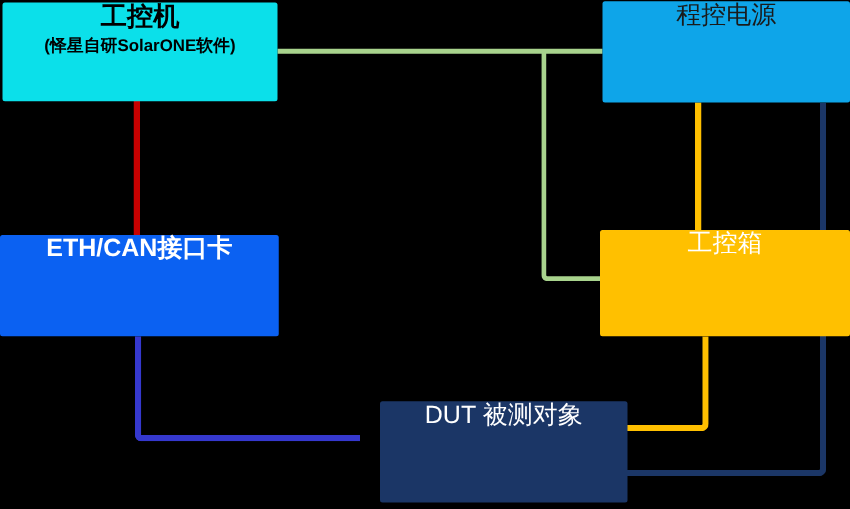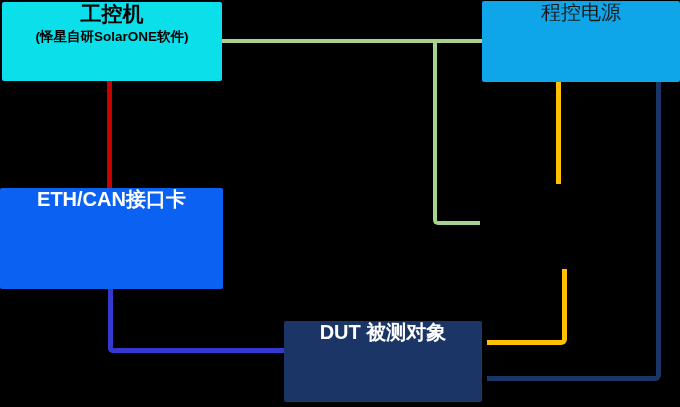--- a/index.html
+++ b/index.html
@@ -22,25 +22,25 @@
     border-radius:2px;
     z-index:2;
     gap:3px;
   }
   .node .title   { font-size:20px; line-height:1.15; }
   .node .subtitle{ font-size:13.5px; line-height:1.15; }
   .node-pc  { left:2px;   top:2px;   width:220px; height:79px; }
   .node-pc .title { font-size:21px; font-weight:700; }
   .node-pc .subtitle { font-weight:700; }
   .node-ps  { left:482px; top:1px;   width:198px; height:81px; }
-  .node-eth { left:0px;   top:188px; width:223px; height:101px; }
+  .node-eth { left:0px;   top:188px; width:223px; height:81px; }
   .node-eth .title { font-weight:700; }
   .node-eth .subtitle { font-size:13px; font-weight:700; }
   .node-cb  { left:480px; top:184px; width:200px; height:85px; }
-  .node-dut { left:284px; top:321px; width:198px; height:81px;font-weight:bold; }
+  .node-dut { left:304px; top:321px; width:198px; height:81px; }
   
   .line, .conn-l { position:absolute; z-index:1; }
   .conn-l { background:transparent; border:0 solid; box-sizing:border-box; }
   .conn-red      { left:107px; top:80px;  width:5px;   height:108px; }
   .conn-green-h  { left:222px; top:39px;  width:260px; height:4px;   }
   .conn-green-l  { left:433px; top:39px;  width:47px;  height:186px;
                    border-left-width:4px; border-bottom-width:4px;
                    border-bottom-left-radius:5px; }
   .conn-yellow-v { left:556px; top:82px;  width:5px;   height:102px; }
   .conn-yellow-l { left:487px; top:269px; width:80px;  height:76px;
@@ -72,18 +72,21 @@
   </div>
 
   <div class="node node-ps" style="background: #0ea5e9; color: rgb(26, 26, 26);">
     <span class="title">程控电源</span>
   </div>
 
   <div class="node node-eth" style="background: rgb(11, 97, 242); color: rgb(255, 255, 255);">
     <span class="title">ETH/CAN接口卡</span>
   </div>
 
+  <div class="node node-cb" style="background: rgb(255, 192, 0); color: rgb(255, 255, 255);">
+    <span class="title">工控箱</span>
+  </div>
 
   <div class="node node-dut" style="background: rgb(27, 54, 102); color: rgb(255, 255, 255);">
     <span class="title">DUT 被测对象</span>
   </div>
 
 </div>
 
 </body></html>

